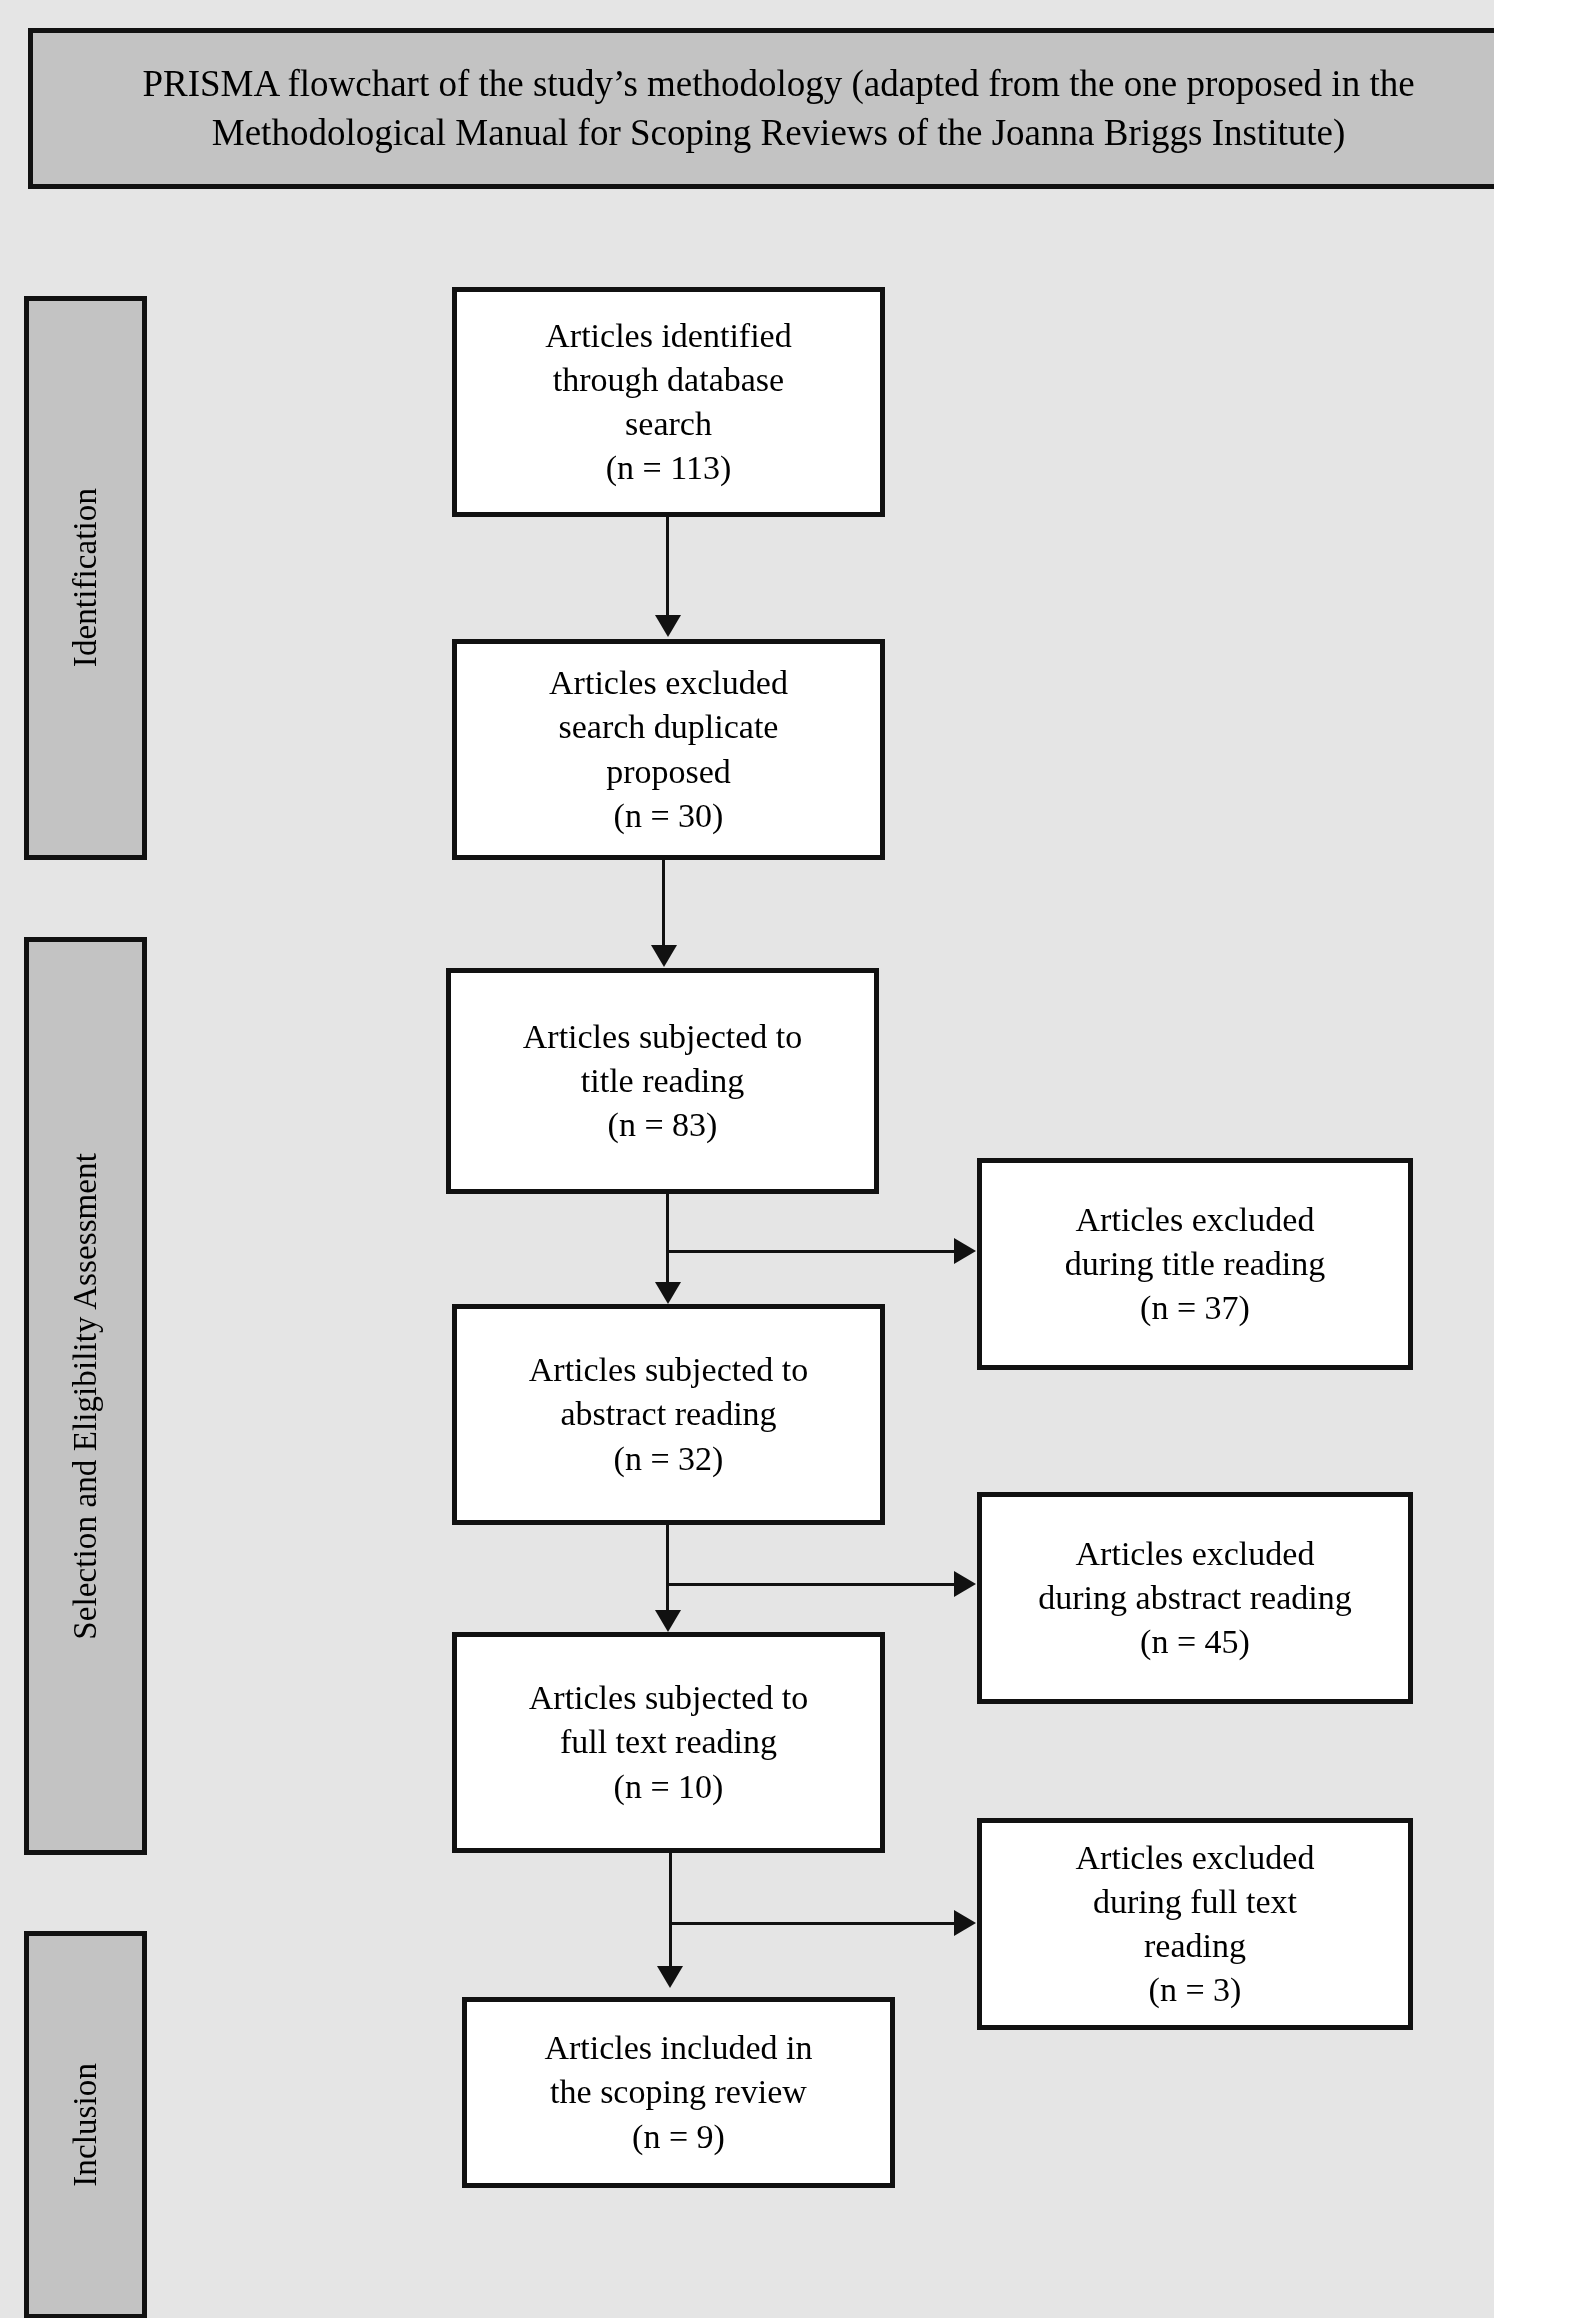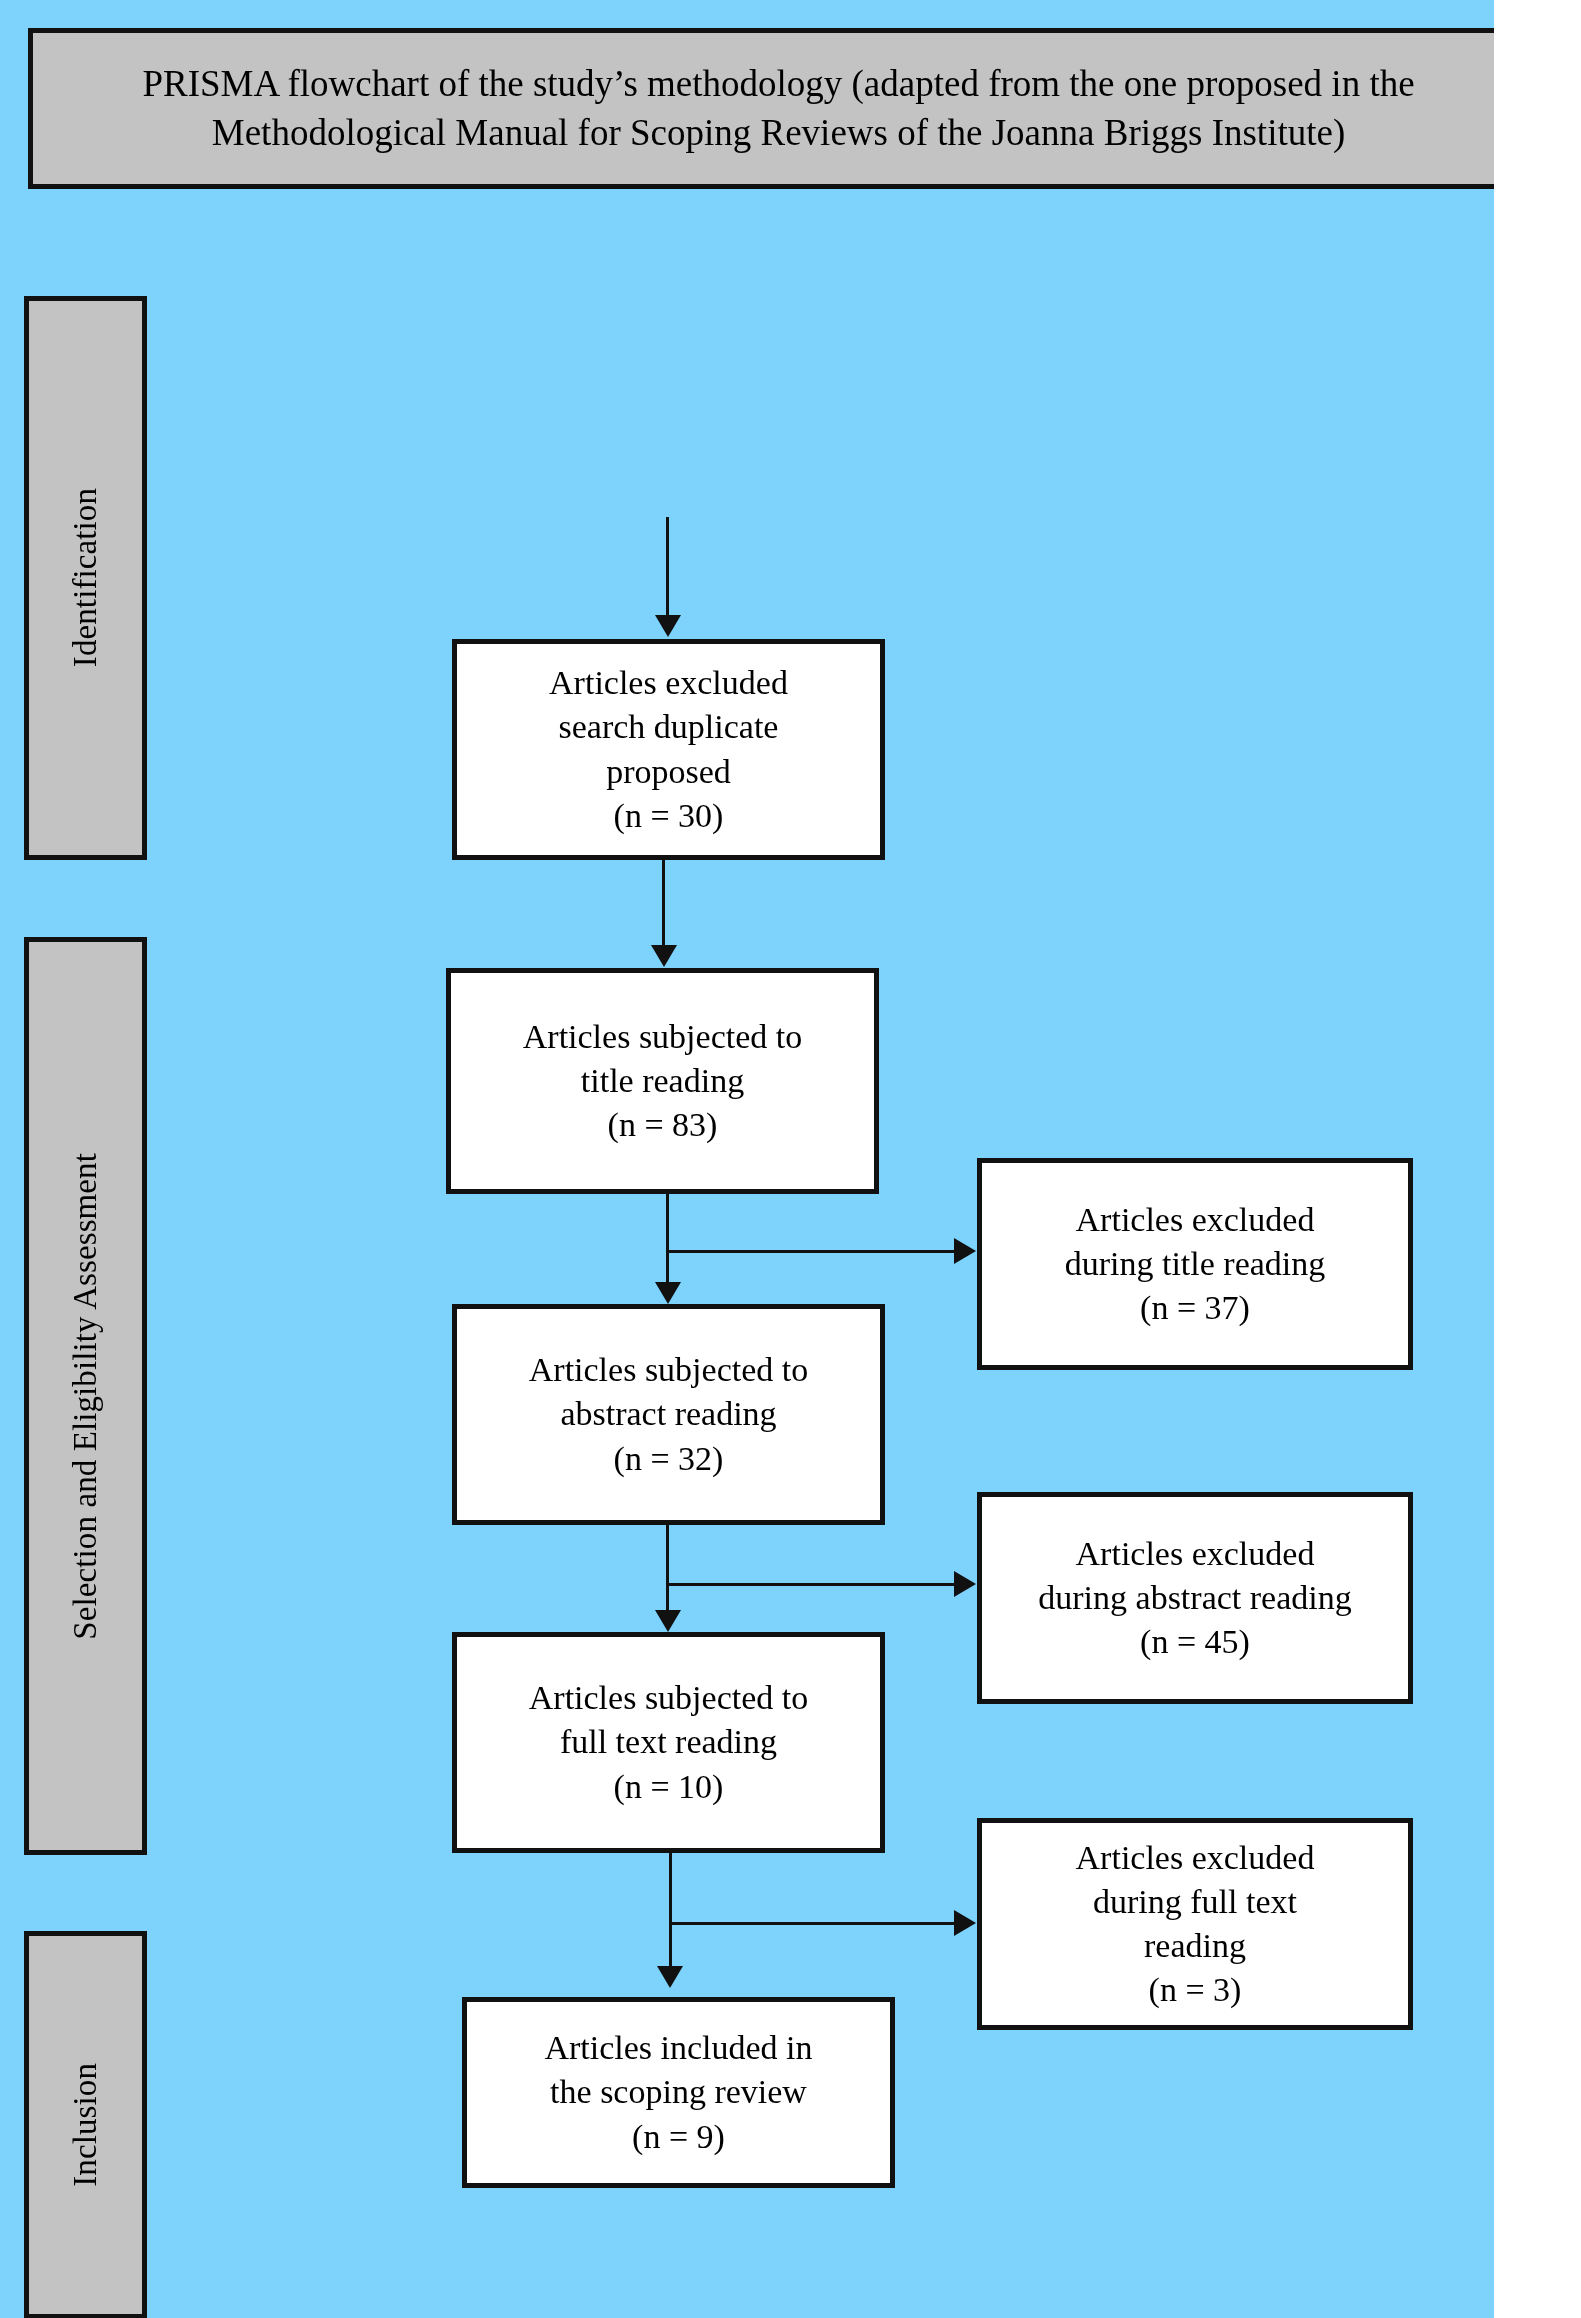--- a/index.html
+++ b/index.html
@@ -4,21 +4,21 @@
 <style>
   html, body {
     margin: 0;
     padding: 0;
     background: #ffffff;
   }
   #page {
     position: relative;
     width: 1494px;
     height: 2319px;
-    background: #7dd3fc;
+    background: #e5e5e5;
     font-family: "Liberation Serif", "DejaVu Serif", serif;
     overflow: hidden;
   }
 
   
   .title-banner {
     position: absolute;
     left: 27.5px;
     top: 27.5px;
     width: 1502px;
@@ -132,20 +132,28 @@
   <div class="stage-bar" id="stage-identification">
     <span class="stage-label">Identification</span>
   </div>
   <div class="stage-bar" id="stage-selection">
     <span class="stage-label">Selection and Eligibility Assessment</span>
   </div>
   <div class="stage-bar" id="stage-inclusion">
     <span class="stage-label">Inclusion</span>
   </div>
 
+  <div class="flow-box" id="box-identified">
+    <div class="flow-text">
+      <div>Articles identified</div>
+      <div>through database</div>
+      <div>search</div>
+      <div>(n = 113)</div>
+    </div>
+  </div>
 
   <div class="vline" style="left:666px; top:517px; height:100px;"></div>
   <div class="arrow-down" style="left:655px; top:615px;"></div>
 
   <div class="flow-box" id="box-duplicates">
     <div class="flow-text">
       <div>Articles excluded</div>
       <div>search duplicate</div>
       <div>proposed</div>
       <div>(n = 30)</div>

